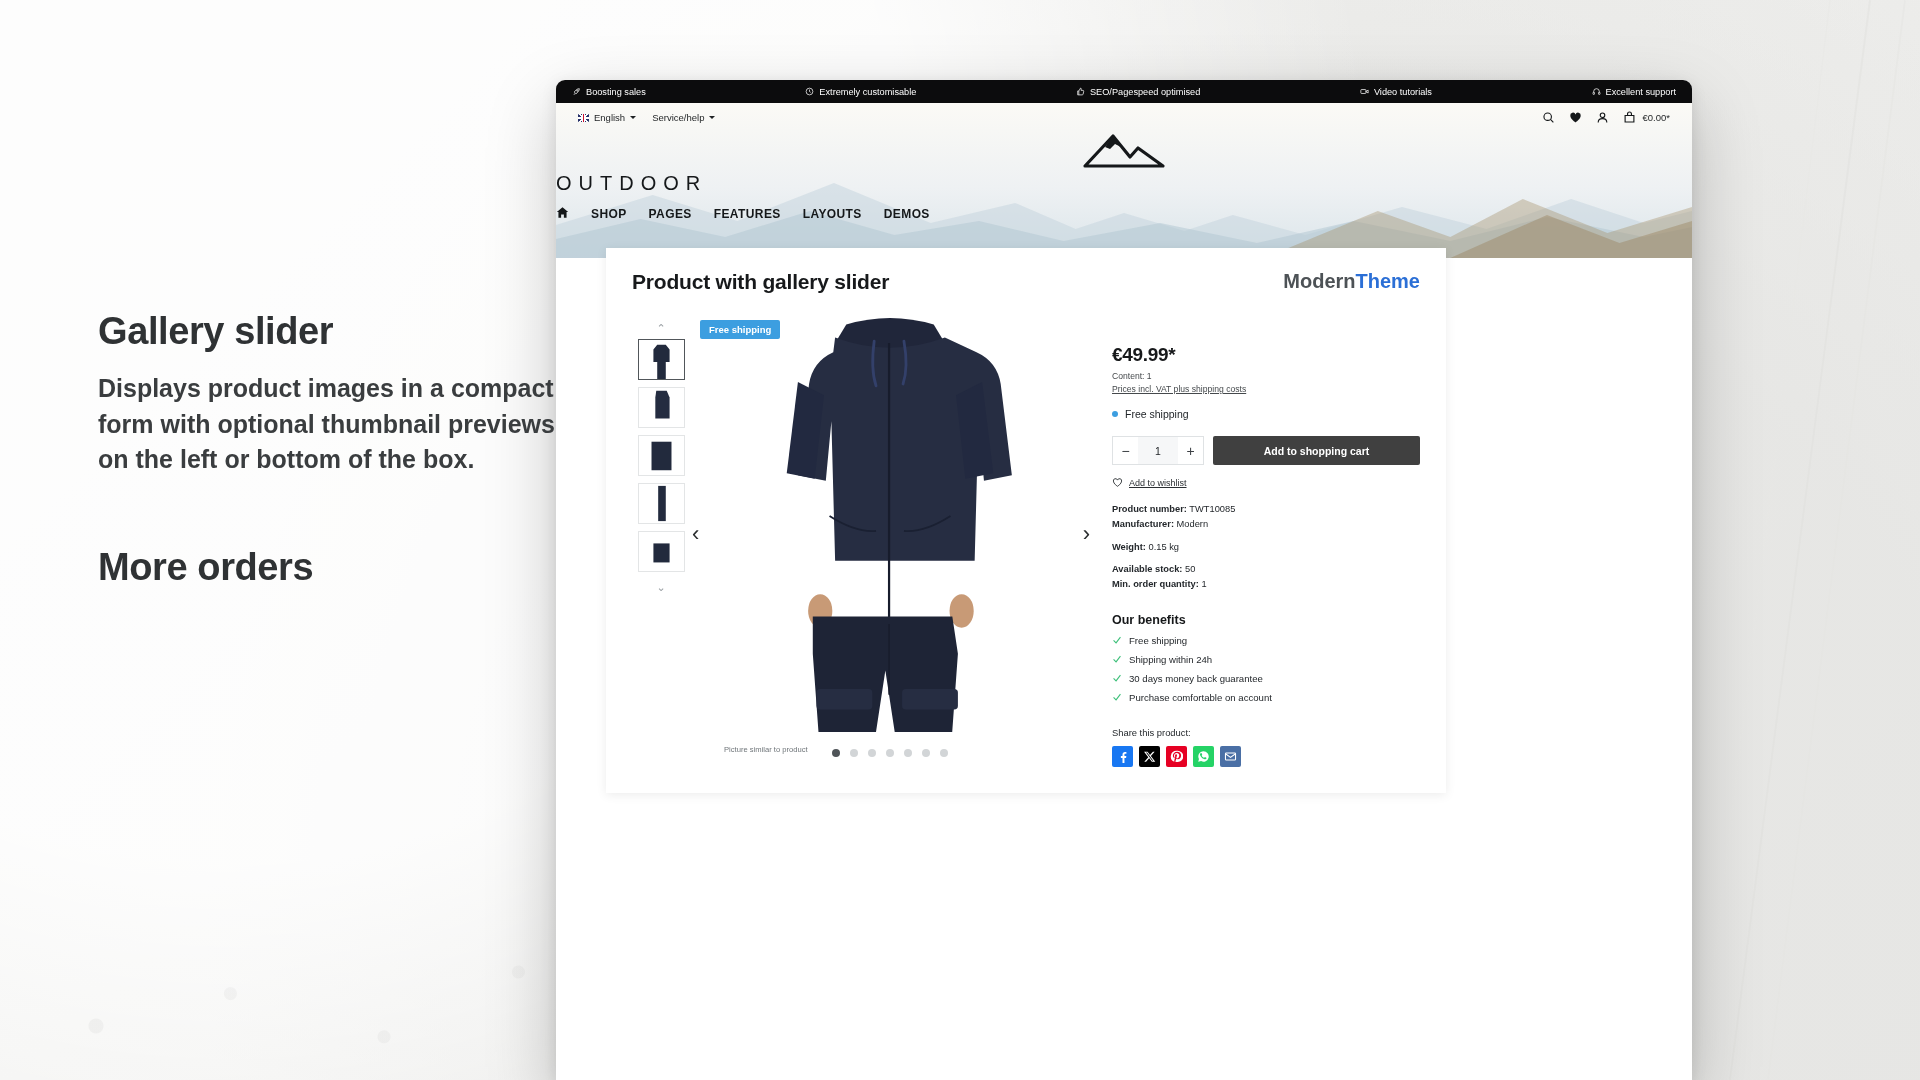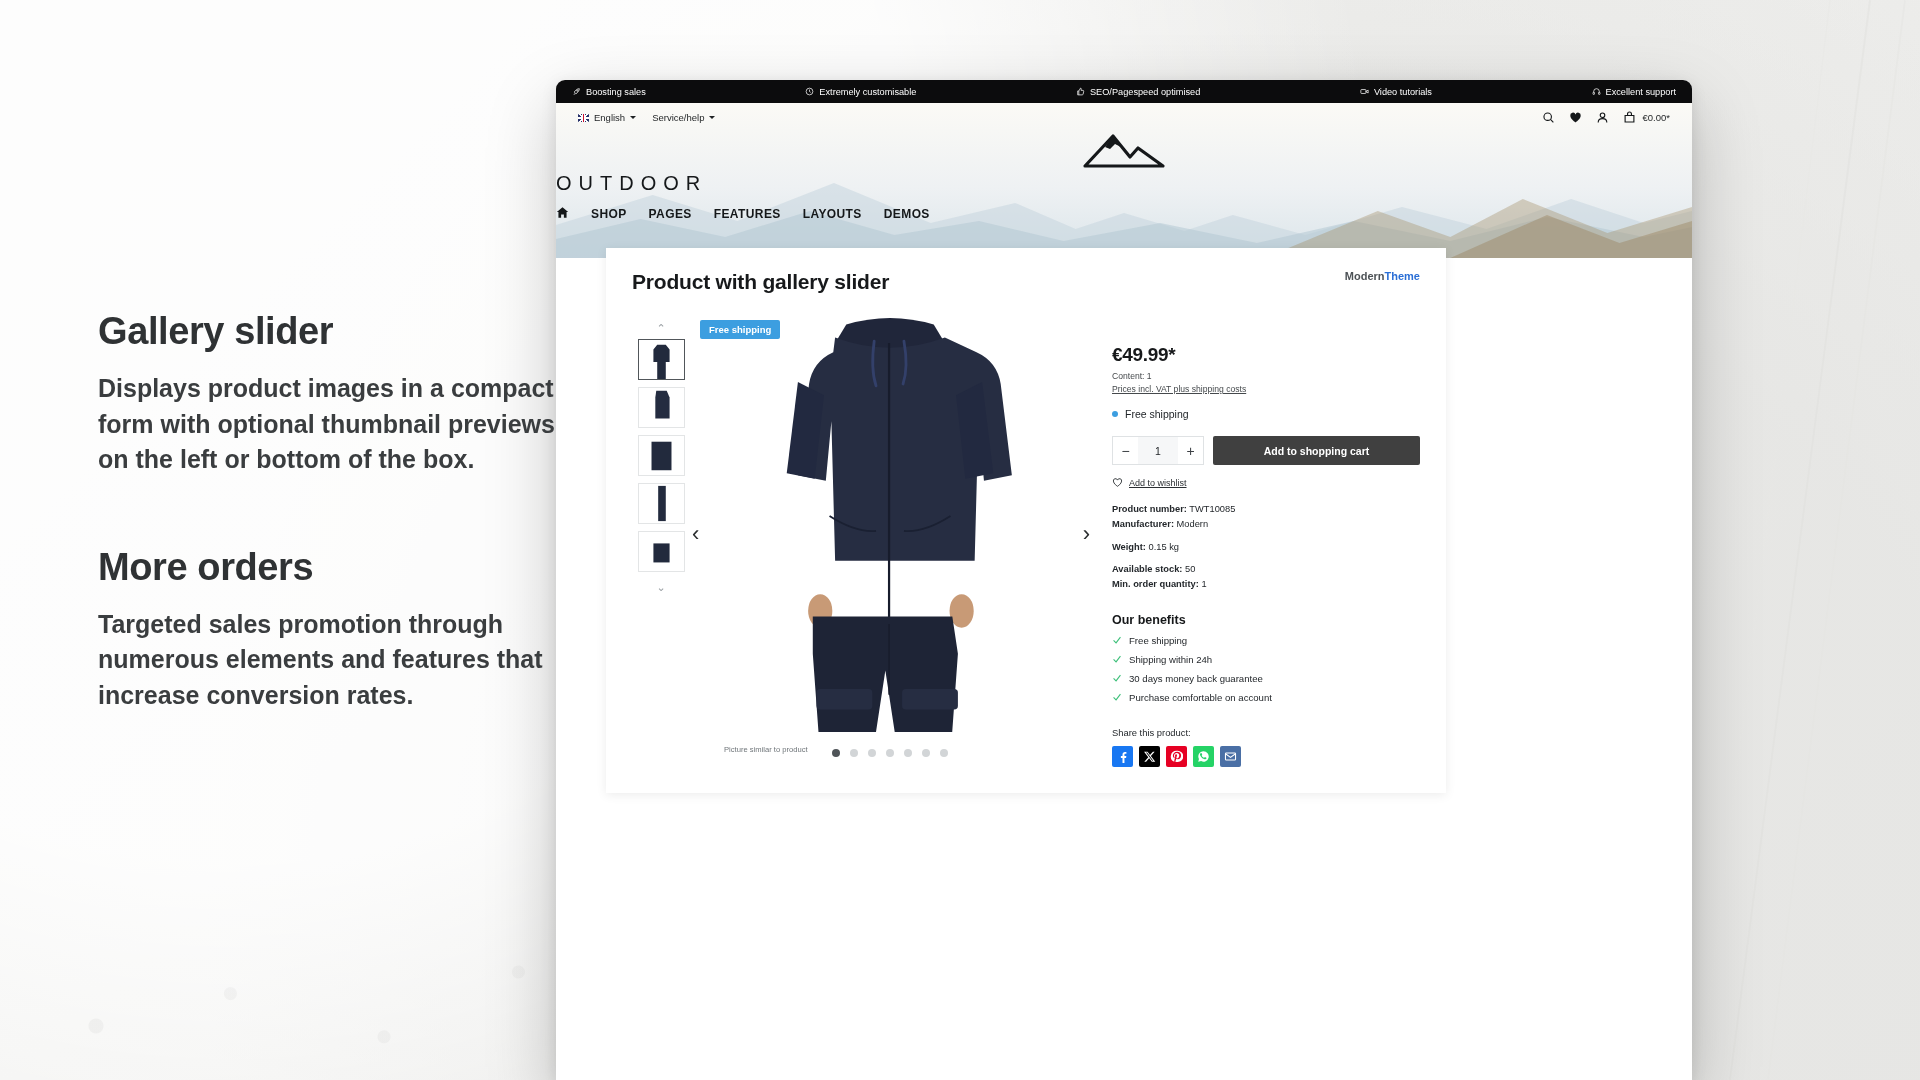--- a/index.html
+++ b/index.html
@@ -117,21 +117,21 @@
   .card{
     position:absolute; left:50px; top:168px; width:840px;
     background:#fff; box-shadow:0 2px 10px rgba(0,0,0,.08);
     z-index:6;
   }
   .card-head{
     display:flex; align-items:flex-start; justify-content:space-between;
     padding:22px 26px 8px 26px;
   }
   .prod-title{ font-size:21px; font-weight:700; color:#17191b; letter-spacing:-.2px;}
-  .brandmark{ font-size:11px; font-weight:600; color:#4d5256; }
+  .brandmark{ font-size:20px; font-weight:600; color:#4d5256; }
   .brandmark b{ color:#2b6fd6; font-weight:700;}
 
   .card-body{ display:flex; padding:0 26px 26px 26px; gap:0; }
 
   
   .thumbs{ width:58px; flex:none; padding-top:18px; display:flex; flex-direction:column; align-items:center; }
   .chev-v{ font-size:11px; color:#9aa0a4; line-height:1; margin:3px 0 5px;}
   .thumb{
     width:47px; height:41px; border:1px solid #e3e5e6; margin-bottom:7px;
     display:flex; align-items:center; justify-content:center; background:#fff;
@@ -225,21 +225,20 @@
   <path d="M430 0 L300 1080" stroke="#e8e8e5" stroke-width="1.5" fill="none"></path>
 </svg>
 
 <div class="left-copy">
   <div>
     <div class="copy-h">Gallery slider</div>
     <div class="copy-p">Displays product images in a compact form with optional thumbnail previews on the left or bottom of the box.</div>
   </div>
   <div class="block-2">
     <div class="copy-h">More orders</div>
-    <div class="copy-p">Targeted sales promotion through numerous elements and features that increase conversion rates.</div>
   </div>
 </div>
 
 <div class="shell">
 
   <div class="usp-bar">
     <div class="usp-item">
       <svg viewBox="0 0 16 16" fill="none" stroke="#fff" stroke-width="1.3">
           <path d="M3 13l3-1M13 3c0 4-3 7-6 9L4 9c2-3 5-6 9-6z"></path>
           <circle cx="9.5" cy="6.5" r="1.2"></circle>

